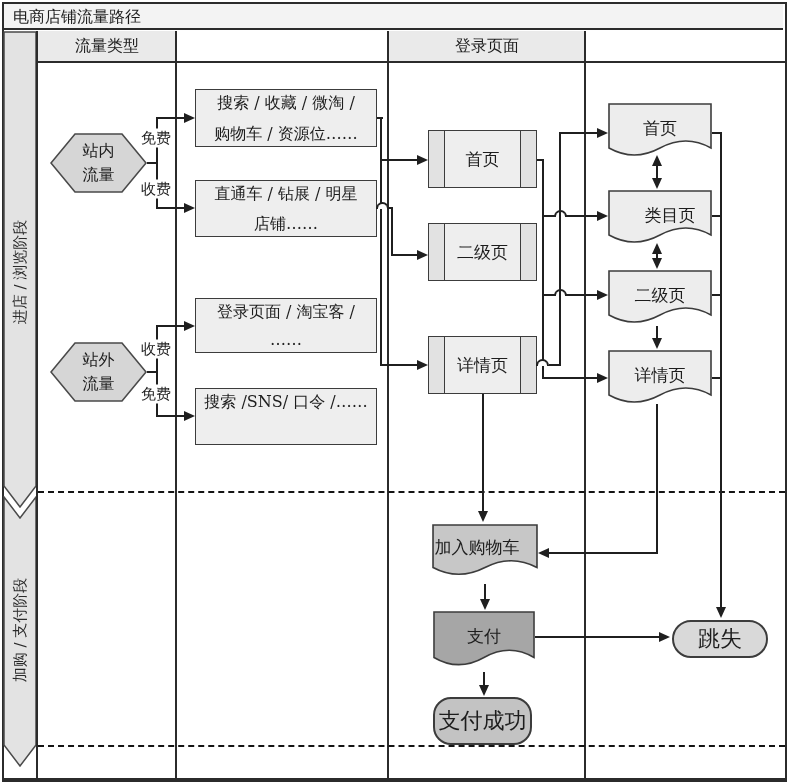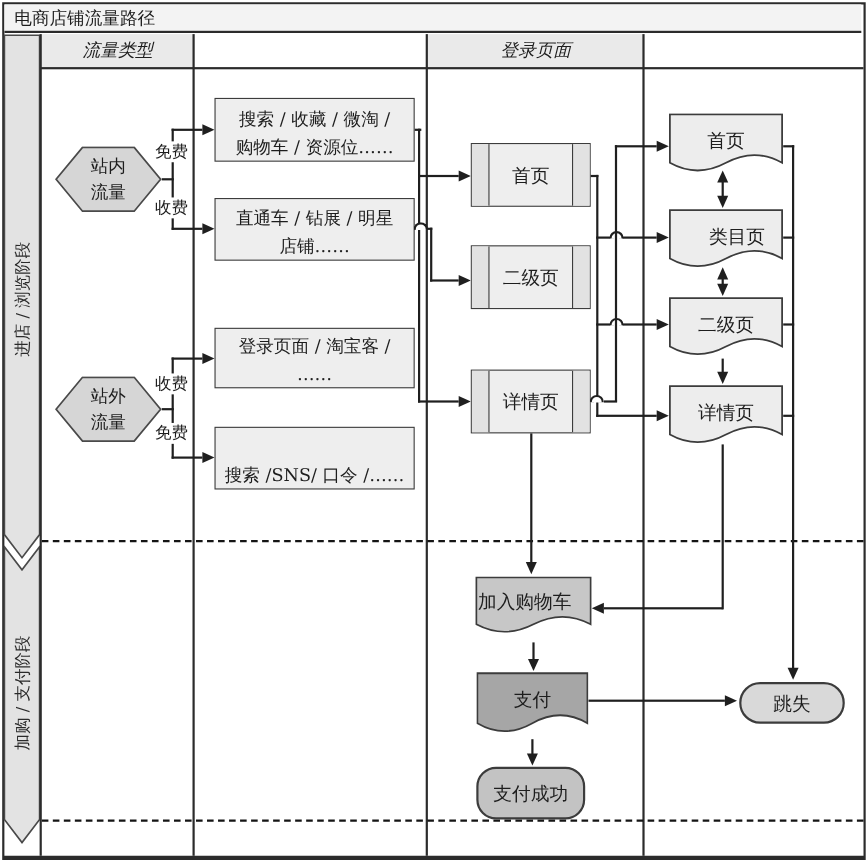--- a/index.html
+++ b/index.html
@@ -4,34 +4,34 @@
 <style>
   html,body{margin:0;padding:0;background:#fff;}
   .stage{position:relative;width:789px;height:782px;background:#fff;overflow:hidden;
          font-family:"DejaVu Serif","Liberation Serif",serif;color:#1d1d1d;}
   .abs{position:absolute;}
   .frame{position:absolute;left:2px;top:2px;width:781px;height:774px;
          border:2px solid #2b2b2b;border-bottom-width:4px;}
   .titlebar{position:absolute;left:4px;top:4px;width:779px;height:26px;background:var(--title-fill);
             border-bottom:2px solid #2b2b2b;font-size:16px;line-height:26px;padding-left:9px;box-sizing:border-box;}
   .hcell{position:absolute;top:31px;height:31px;background:var(--header-fill);
-         display:flex;align-items:center;justify-content:center;font-size:16px;font-style:italic;}
+         display:flex;align-items:center;justify-content:center;font-size:16px;}
   .gridv{position:absolute;width:2px;background:#2b2b2b;}
   .gridh{position:absolute;height:2px;background:#2b2b2b;}
   .dash{position:absolute;height:0;border-top:2px dashed #141414;}
   .box{position:absolute;border:1.6px solid #3c3c3c;background:var(--box-fill);box-sizing:border-box;
-       display:flex;flex-direction:column;align-items:center;justify-content:flex-end;
+       display:flex;flex-direction:column;align-items:center;justify-content:space-between;
        font-size:16px;line-height:25px;text-align:center;}
   .pp{position:absolute;border:1.6px solid #3c3c3c;background:var(--box-fill);box-sizing:border-box;
       display:flex;align-items:center;justify-content:center;font-size:17px;}
   .ppbar{position:absolute;top:0;bottom:0;width:15px;background:var(--box-side-fill);}
   .ppbar.l{left:0;border-right:1.6px solid #3c3c3c;}
   .ppbar.r{right:0;border-left:1.6px solid #3c3c3c;}
   .stadium{position:absolute;border:2px solid #3c3c3c;box-sizing:border-box;
-           display:flex;align-items:center;justify-content:center;font-size:17px;}
+           display:flex;align-items:center;justify-content:center;font-size:22px;}
   .doctext{position:absolute;display:flex;align-items:center;justify-content:center;font-size:17px;}
   .hl{position:absolute;height:2px;background:var(--line);}
   .vl{position:absolute;width:2px;background:var(--line);}
   .ah-r{position:absolute;width:0;height:0;border-top:5px solid transparent;border-bottom:5px solid transparent;border-left:11px solid var(--line);}
   .ah-l{position:absolute;width:0;height:0;border-top:5px solid transparent;border-bottom:5px solid transparent;border-right:11px solid var(--line);}
   .ah-d{position:absolute;width:0;height:0;border-left:5px solid transparent;border-right:5px solid transparent;border-top:11px solid var(--line);}
   .ah-u{position:absolute;width:0;height:0;border-left:5px solid transparent;border-right:5px solid transparent;border-bottom:11px solid var(--line);}
   .hop{position:absolute;width:13px;height:7px;background:#fff;border:2px solid var(--line);border-bottom:none;
        border-radius:7px 7px 0 0;box-sizing:border-box;}
   .lbl{position:absolute;transform:translate(-50%,-50%);font-size:15px;background:#fff;padding:0 1px;white-space:nowrap;}

